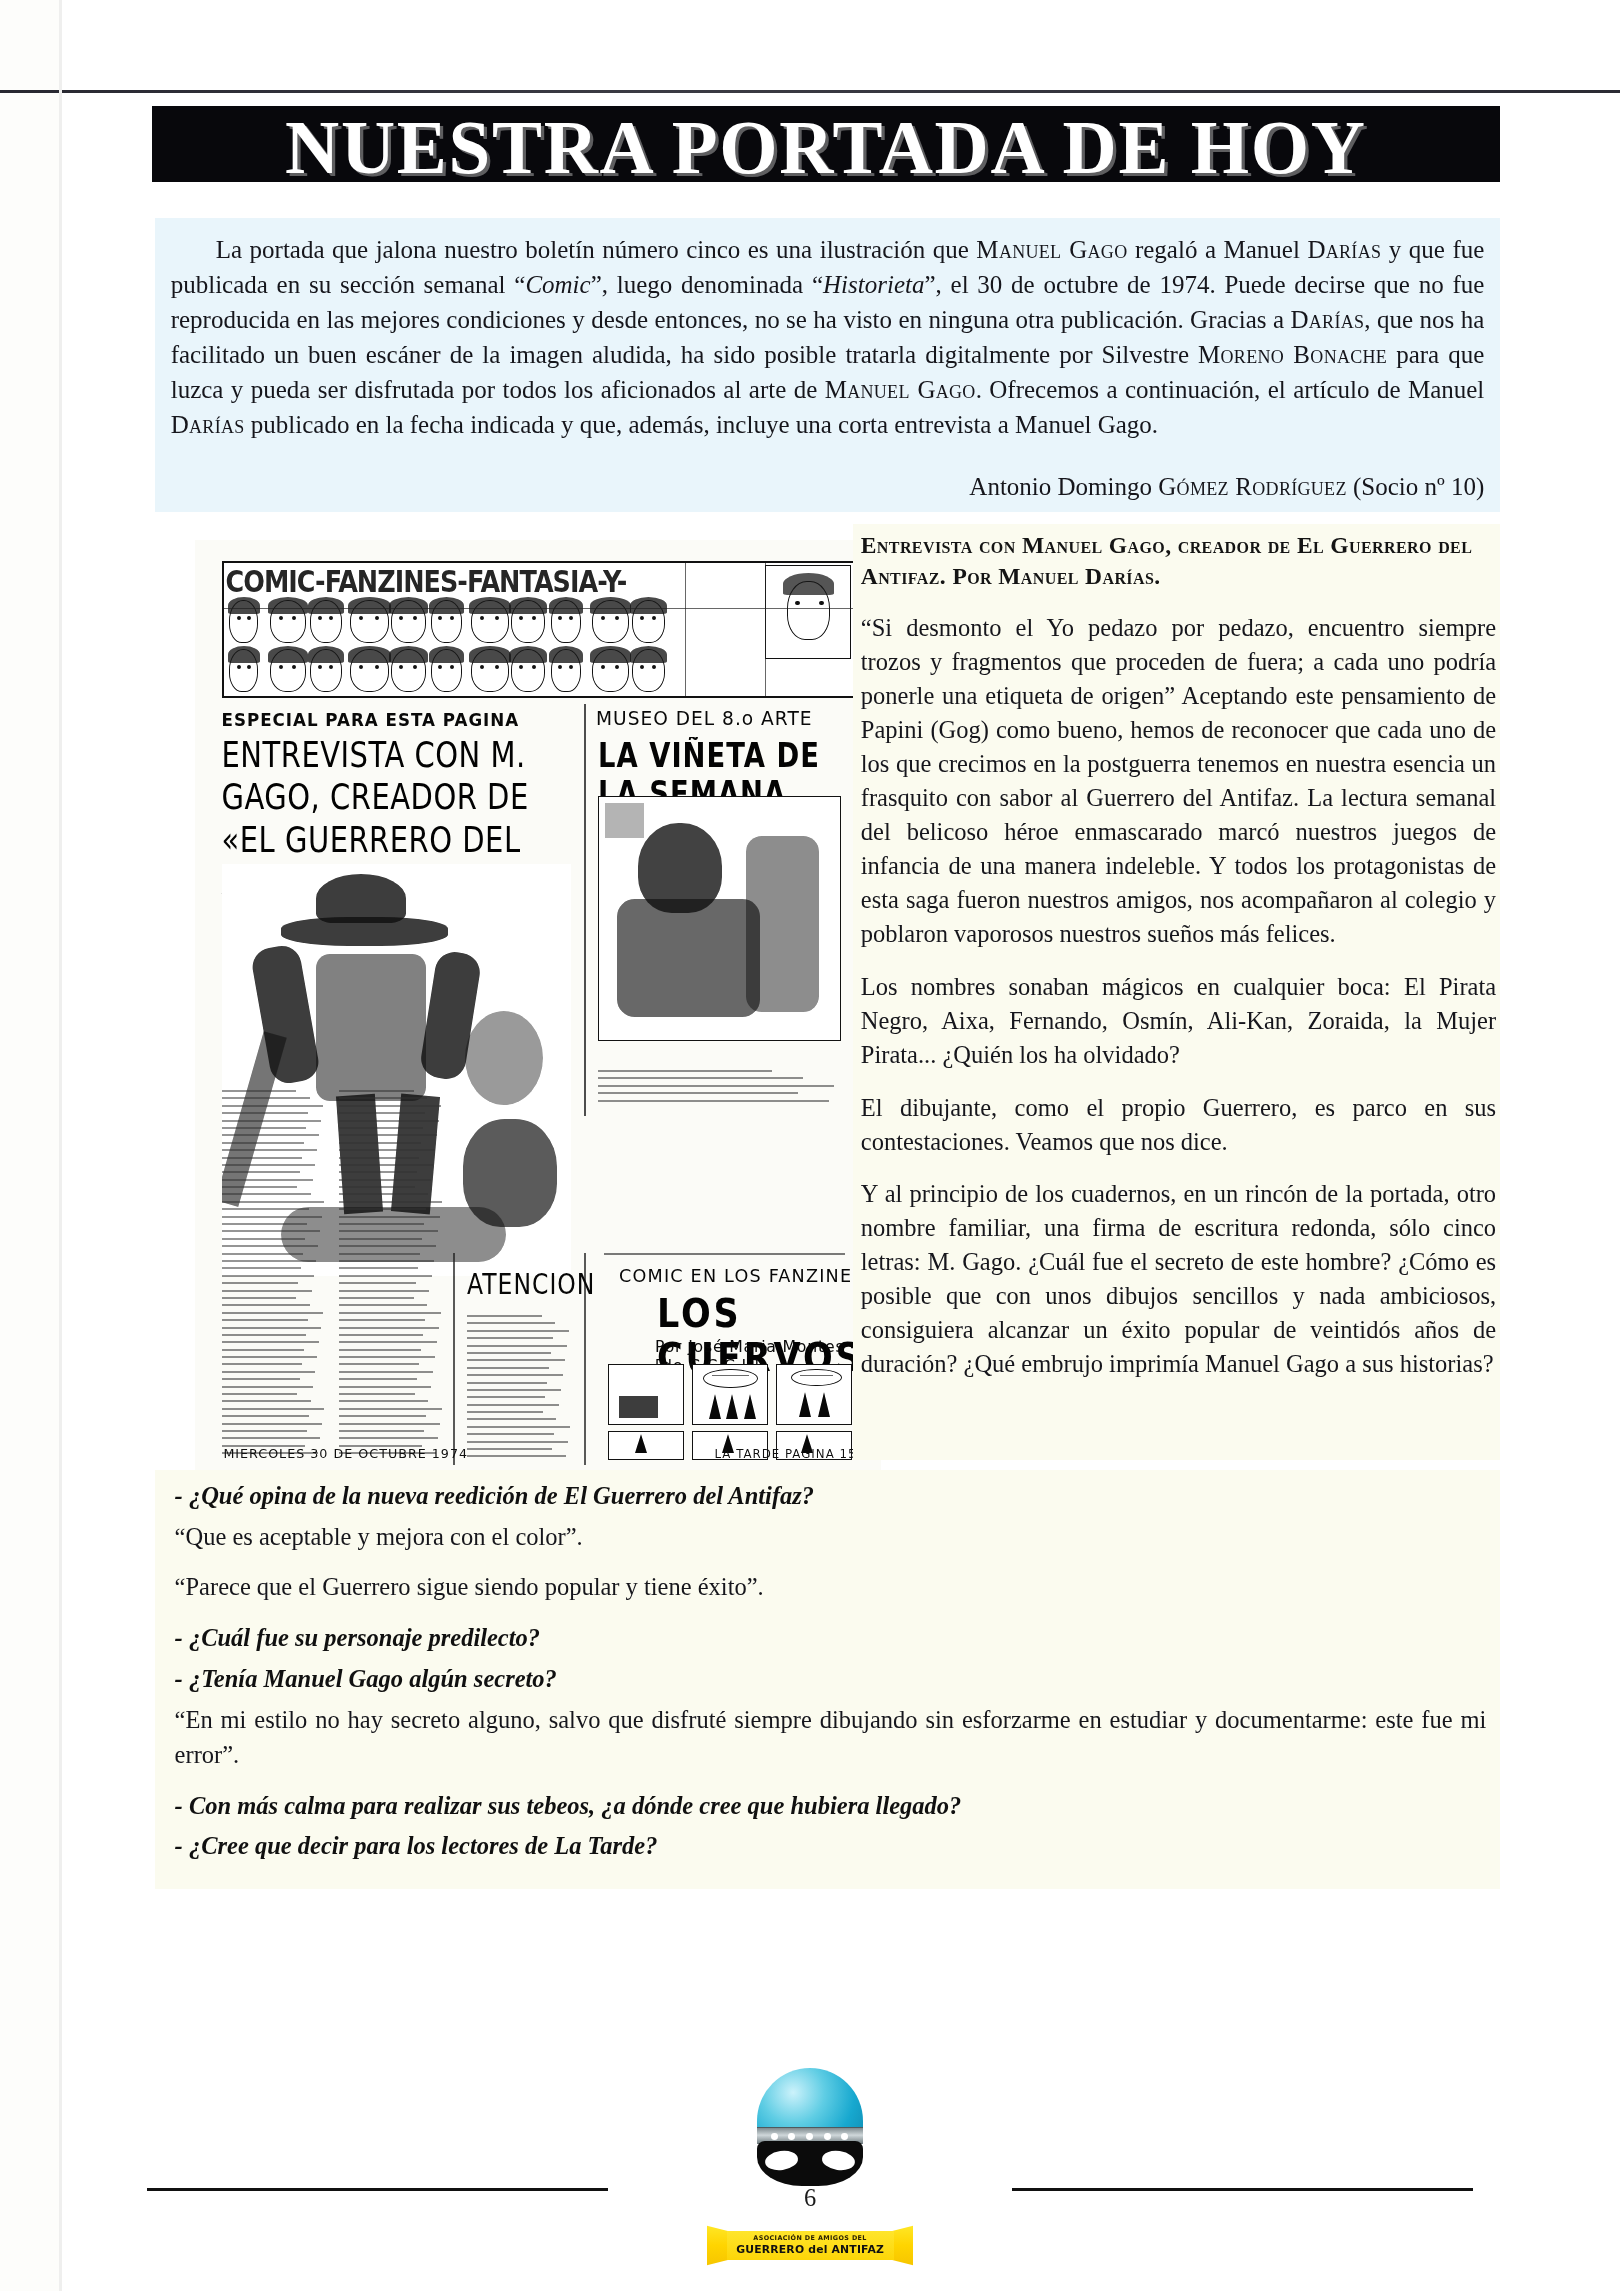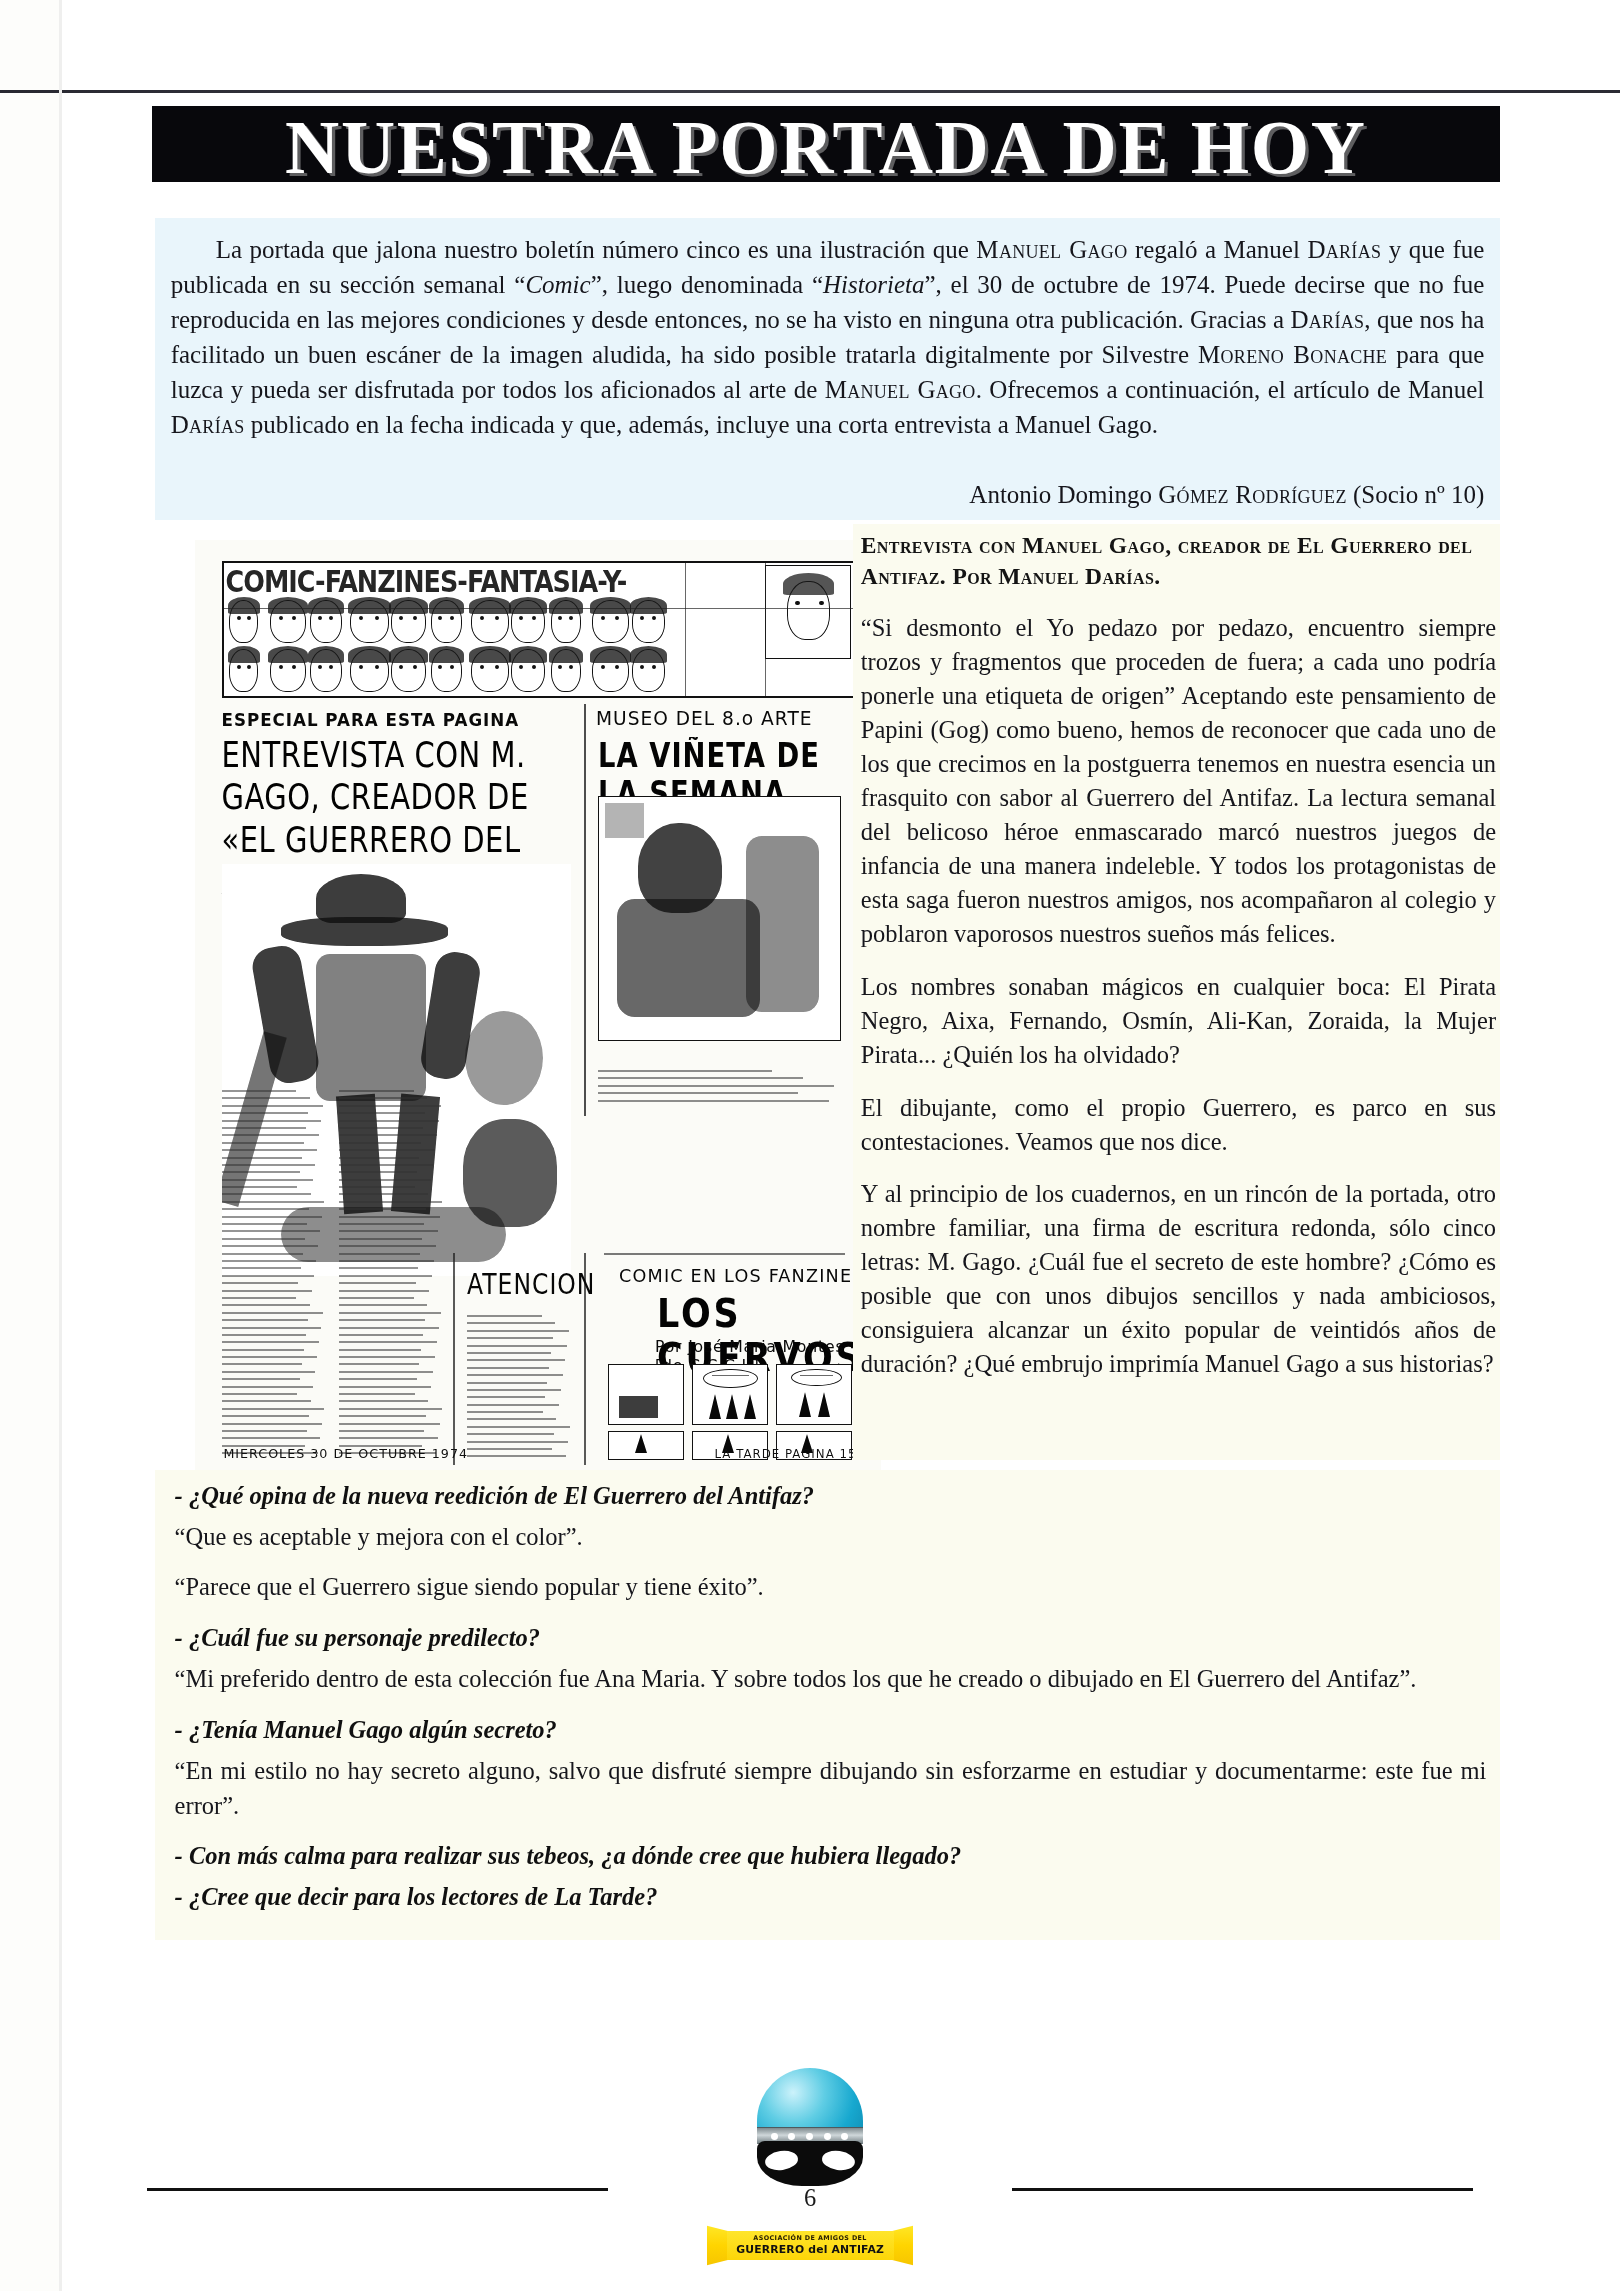--- a/index.html
+++ b/index.html
@@ -75,21 +75,21 @@
     margin: 0;
     font-size: 25px;
     line-height: 35px;
     text-align: justify;
     text-indent: 45px;
     color: #16161c;
   }
   .sc { font-variant: small-caps; letter-spacing: 0.3px; }
   .it { font-style: italic; }
   #intro-byline {
-    margin: 36px 0 0 0;
+    margin: 28px 0 0 0;
     text-align: right;
     font-size: 25px;
     line-height: 33px;
     color: #16161c;
   }
 
   
   #two-col {
     position: absolute;
     left: 155px; top: 524px;
@@ -734,21 +734,20 @@
         <p class="rc">Y al principio de los cuadernos, en un rincón de la portada, otro nombre familiar, una firma de escritura redonda, sólo cinco letras: M. Gago. ¿Cuál fue el secreto de este hombre? ¿Cómo es posible que con unos dibujos sencillos y nada ambiciosos, consiguiera alcanzar un éxito popular de veintidós años de duración? ¿Qué embrujo imprimía Manuel Gago a sus historias?</p>
       </div>
   </div>
 </div>
 
 <section id="qa">
     <p class="q">- ¿Qué opina de la nueva reedición de El Guerrero del Antifaz?</p>
     <p class="a">“Que es aceptable y mejora con el color”.</p>
     <p class="a">“Parece que el Guerrero sigue siendo popular y tiene éxito”.</p>
     <p class="q">- ¿Cuál fue su personaje predilecto?</p>
-    <p class="a">“Mi preferido dentro de esta colección fue Ana Maria. Y sobre todos los que he creado o dibujado en El Guerrero del Antifaz”.</p>
     <p class="q">- ¿Tenía Manuel Gago algún secreto?</p>
     <p class="a">“En mi estilo no hay secreto alguno, salvo que disfruté siempre dibujando sin esforzarme en estudiar y documentarme: este fue mi error”.</p>
     <p class="q">- Con más calma para realizar sus tebeos, ¿a dónde cree que hubiera llegado?</p>
     <p class="q">- ¿Cree que decir para los lectores de La Tarde?</p>
   </section>
 
 <footer id="footer">
   <div id="helmet">
     <div class="dome"></div>
     <div class="band">

